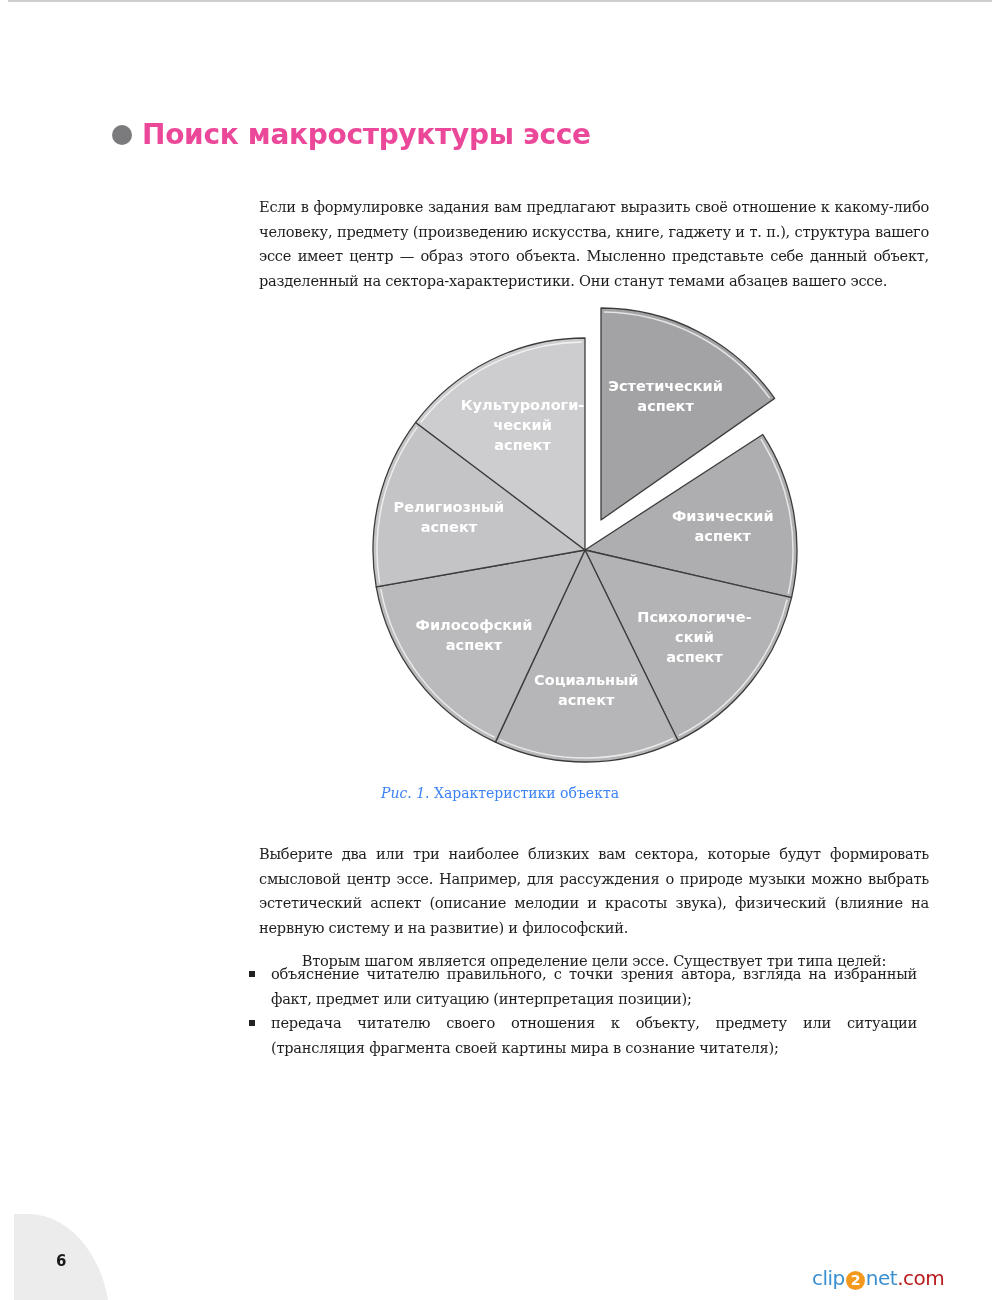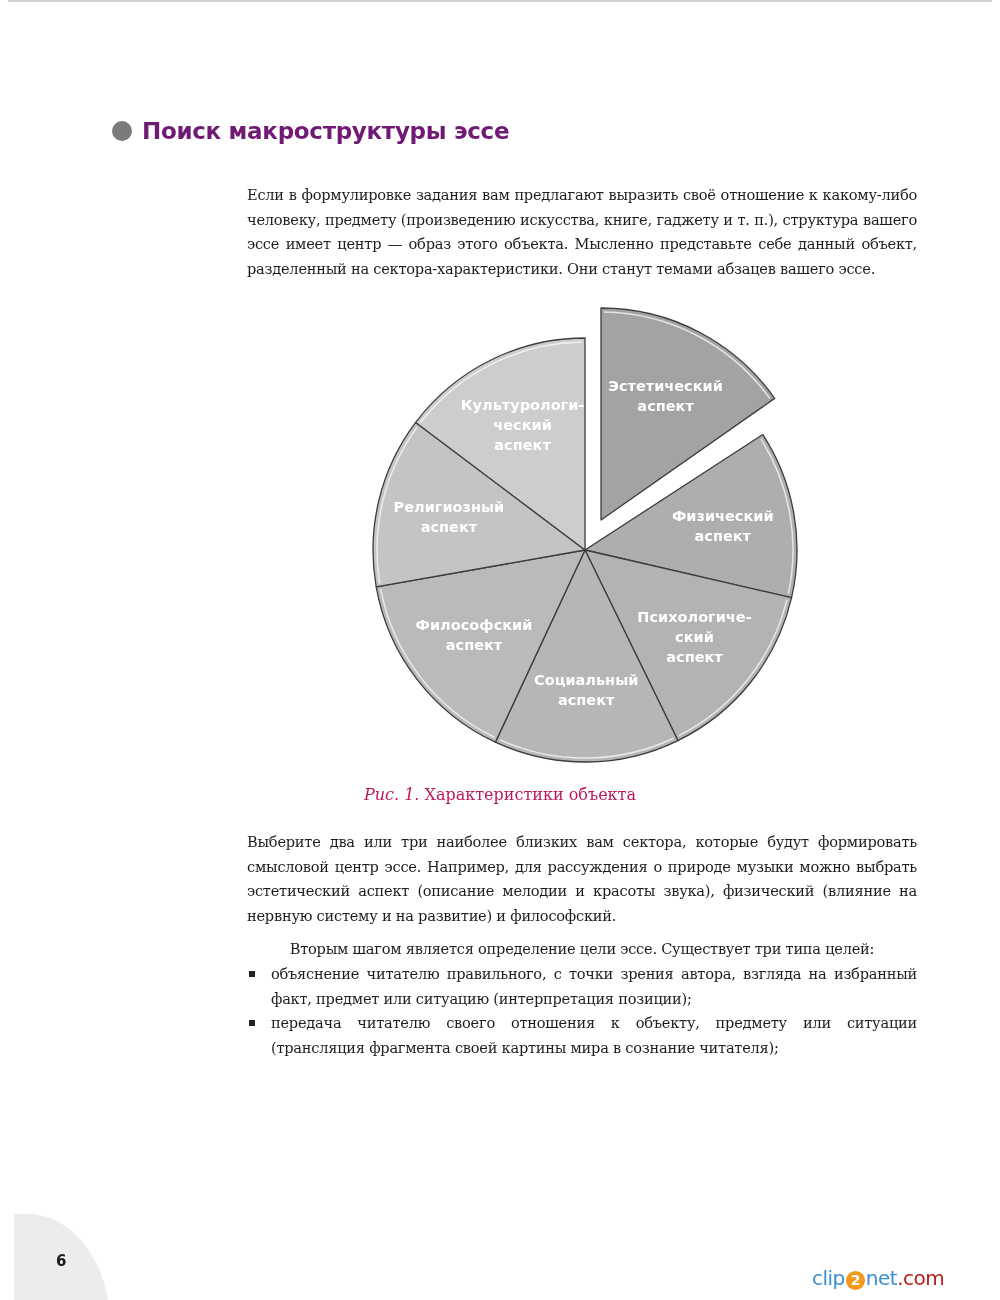--- a/index.html
+++ b/index.html
@@ -15,26 +15,26 @@
     }
     .section-title {
       position:absolute; left:112px; top:118px;
       display:flex; align-items:center; gap:10px;
     }
     .bullet-dot {
       width:20px; height:20px; border-radius:50%; background:#7b7b7d;
     }
     .section-title h1 {
       margin:0; font-family:"DejaVu Sans", sans-serif; font-weight:bold;
-      font-size:23px; color:#701a75; letter-spacing:-0.3px;
+      font-size:28px; color:#ec4899; letter-spacing:-0.3px;
     }
     .para {
       position:absolute; left:247px; width:670px;
       font-size:14.6px; line-height:24.5px; text-align:justify;
-      letter-spacing:-0.25px; margin:0;
+      letter-spacing:-0.25px; margin:12px;
     }
     #p1 { top:183px; }
     #p2 { top:830px; }
     #p3 { top:937px; text-align:center; }
     ul.goals {
       position:absolute; left:247px; top:962px; width:670px;
       margin:0; padding:0; list-style:none;
       font-size:14.6px; line-height:24.5px; letter-spacing:-0.25px;
     }
     ul.goals li {
@@ -45,21 +45,21 @@
     }
     #pie {
       position:absolute; left:360px; top:300px; width:460px; height:480px;
     }
     .slice-label {
       font-family:"DejaVu Sans", sans-serif; font-weight:bold; font-size:14.5px;
       fill:#ffffff; text-anchor:middle;
     }
     .caption {
       position:absolute; left:0; width:1000px; top:785px; text-align:center;
-      font-size:16px; color:#be185d;
+      font-size:14px; color:#3b82f6;
     }
     .caption i { font-style:italic; }
     .page-tab {
       position:absolute; left:14px; top:1214px; width:96px; height:110px;
       background:#ececec; border-top-right-radius:90px 120px;
     }
     .page-num {
       position:absolute; left:56px; top:1252px;
       font-family:"DejaVu Sans", sans-serif; font-weight:bold; font-size:15px; color:#1a1a1a;
     }

